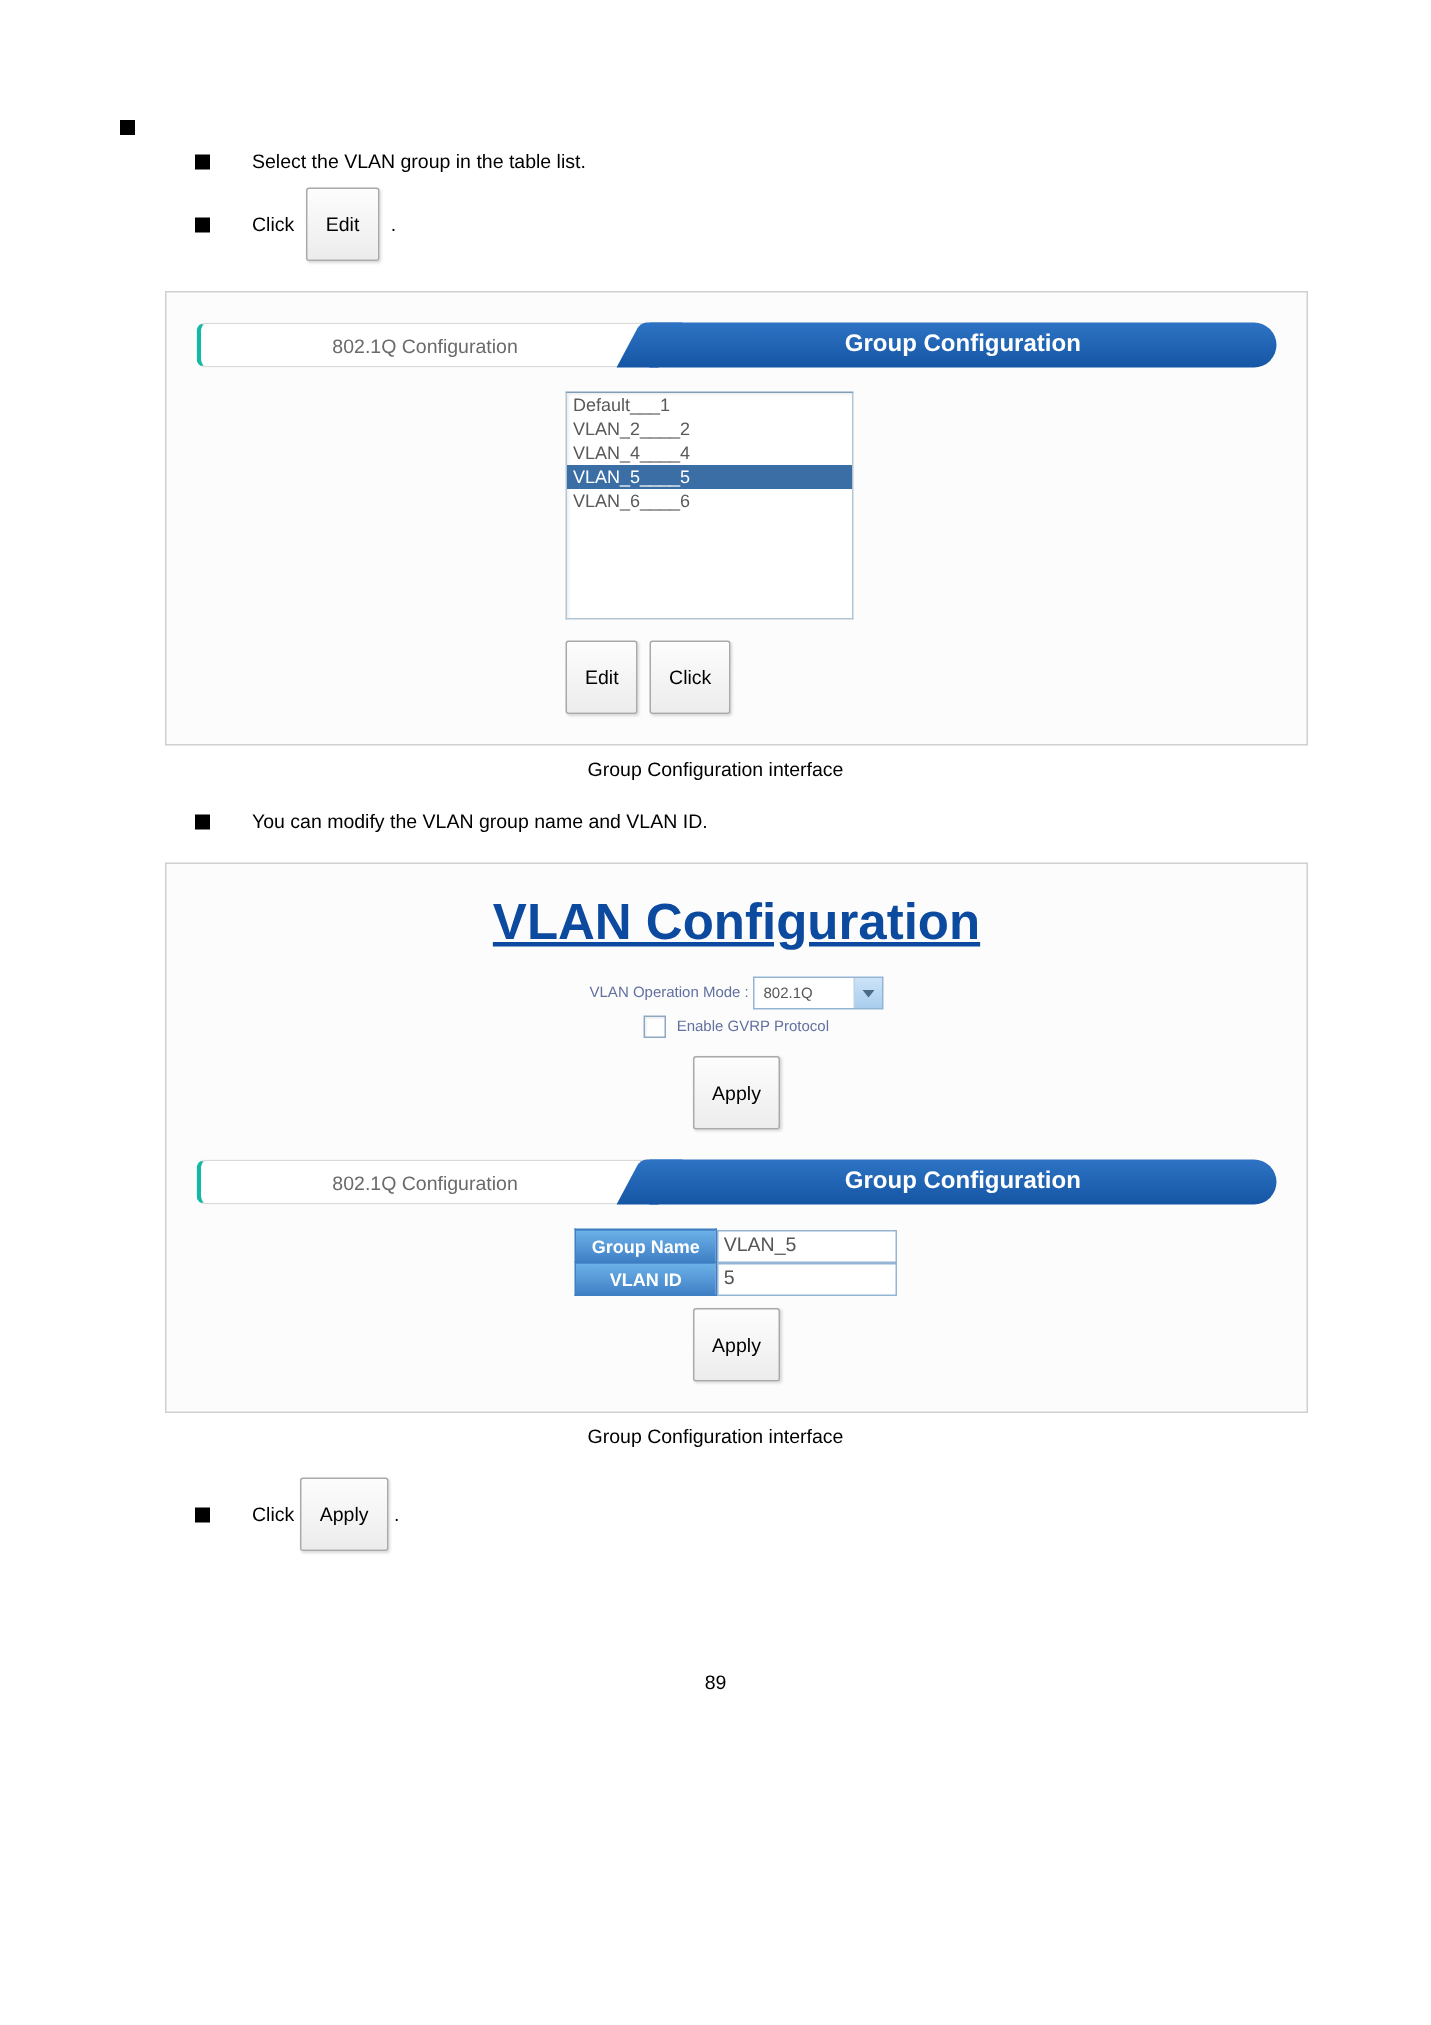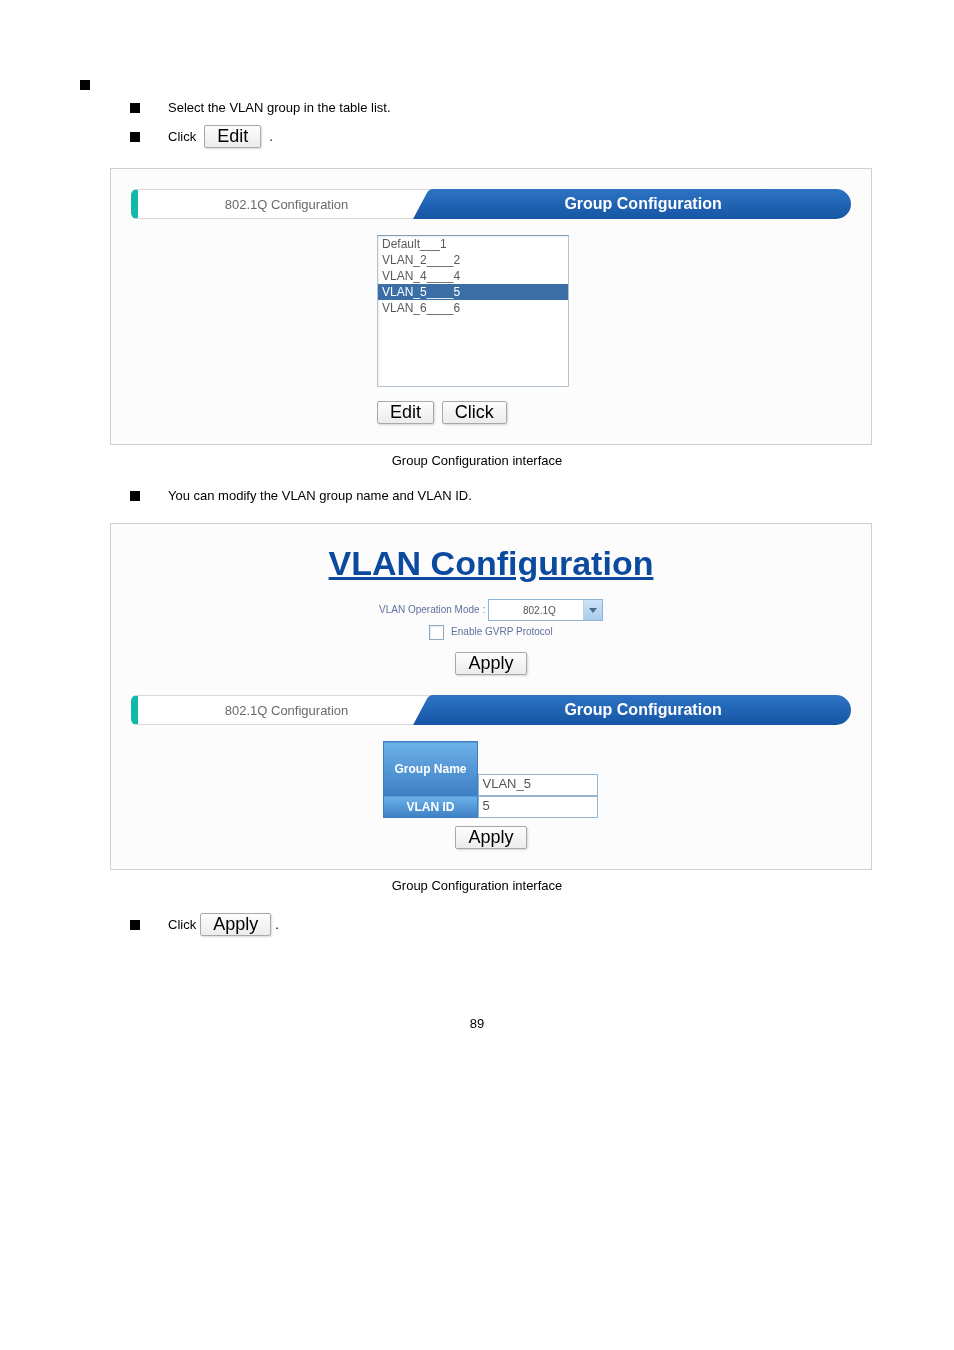--- a/index.html
+++ b/index.html
@@ -25,25 +25,25 @@
     height: 10px;
     background: #000;
     margin-right: 28px;
     flex-shrink: 0;
   }
   .intro-text {
     margin: 10px 0 10px 0;
   }
   .btn {
     display: inline-block;
-    padding: 0 12px;
+    padding: 16px 12px;
     background: linear-gradient(#fdfdfd, #ececec);
     border: 1px solid #a9a9a9;
     border-radius: 2px;
-    font-size: 18px;
+    font-size: 13px;
     color: #000;
     box-shadow: 1px 1px 2px rgba(0,0,0,0.15);
   }
   .panel {
     margin: 20px 0 6px 30px;
     border: 1px solid #d0d0d0;
     background: #fcfcfc;
     width: 760px;
   }
   .panel-inner {
@@ -60,21 +60,21 @@
     margin-bottom: 16px;
   }
   .tab-inactive {
     flex: 1;
     background: #fff;
     color: #6a6a6a;
     display: flex;
     align-items: center;
     justify-content: center;
     border-top: 1px solid #d9d9d9;
-    border-left: 7px solid #14b8a6;
+    border-left: 3px solid #14b8a6;
     border-bottom: 1px solid #d9d9d9;
     border-top-left-radius: 6px;
     border-bottom-left-radius: 6px;
     font-size: 13px;
   }
   .tab-active {
     flex: 1.4;
     background: linear-gradient(#2e73c4, #1556a4);
     color: #fff;
     font-weight: bold;
@@ -143,21 +143,20 @@
   .field-line .tx {
     color: #6270a0;
   }
   .select-box {
     display: inline-flex;
     align-items: center;
     border: 1px solid #94b4d4;
     background: #fff;
     height: 20px;
     vertical-align: middle;
-    padding-left: 28px;
   }
   .select-box .sv {
     padding: 0 6px;
     color: #555;
     width: 54px;
     text-align: left;
   }
   .select-box .arrow {
     width: 18px;
     height: 20px;
@@ -289,21 +288,21 @@
           </div>
         <div class="tab-active">
             <span>Group Configuration</span>
           </div>
       </div>
 
       <table class="group-table">
         <tbody>
             <tr>
           <th>Group Name</th>
-          <td><span class="txt-input" style="width:110px;margin-top:32px;">VLAN_5</span></td>
+          <td><span class="txt-input" style="width:110px;">VLAN_5</span></td>
         </tr>
         <tr>
           <th>VLAN ID</th>
           <td><span class="txt-input" style="width:110px;">5</span></td>
         </tr>
       </tbody>
         </table>
       <div class="form-center">
         <span class="btn">Apply</span>
       </div>

